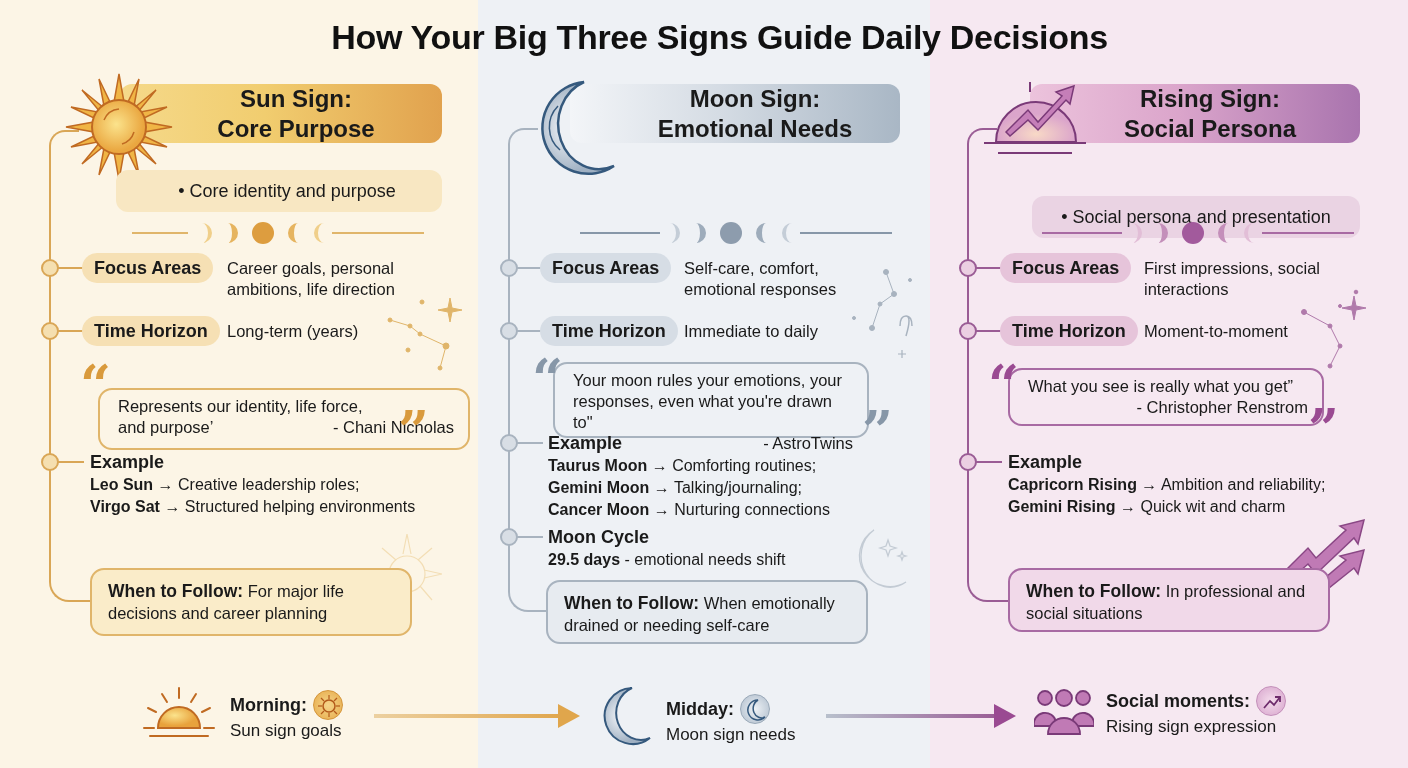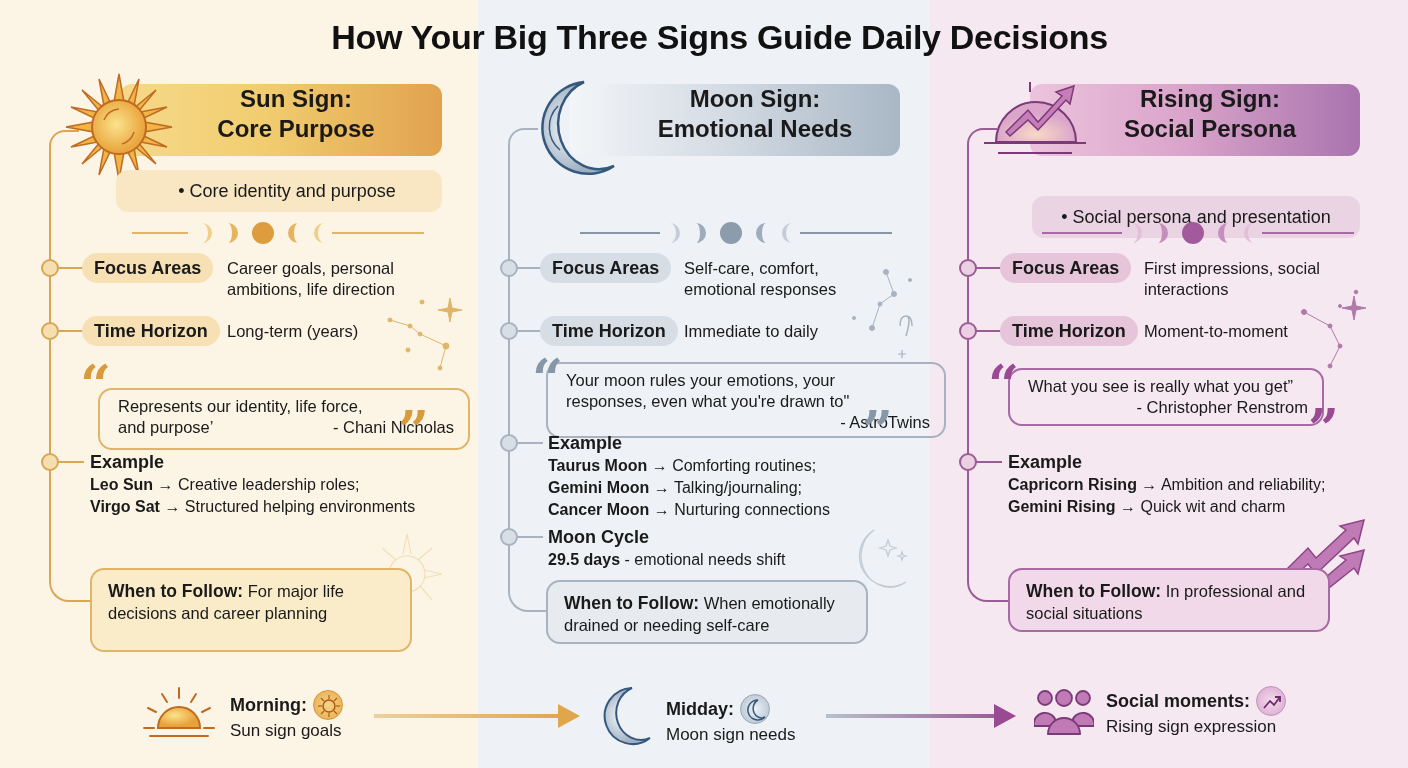--- a/index.html
+++ b/index.html
@@ -10,21 +10,21 @@
   .bg-moon { left: 478px; width: 452px; background: #eef1f5; }
   .bg-rise { left: 930px; width: 478px; background: #f6e8f1; }
 
   .title { position: absolute; top: 18px; left: 0; width: 1408px; text-align: center; font-size: 34px; font-weight: 700; letter-spacing: -0.3px; color: #111; padding-left: 31px; }
 
   .col { position: absolute; top: 0; height: 768px; }
   .col-sun { left: 0; width: 478px; }
   .col-moon { left: 478px; width: 452px; }
   .col-rise { left: 930px; width: 478px; }
 
-  .header { position: absolute; top: 84px; height: 72px; border-radius: 12px; display: flex; flex-direction: column; align-items: center; font-size: 24px; font-weight: 700; line-height: 30px; text-align: center; }
+  .header { position: absolute; top: 84px; height: 59px; border-radius: 12px; display: flex; flex-direction: column; align-items: center; font-size: 24px; font-weight: 700; line-height: 30px; text-align: center; }
   .col-sun .header { left: 120px; width: 322px; background: linear-gradient(90deg, #f5d98a 0%, #f1cd6f 45%, #e1a24e 100%); padding-left: 30px; }
   .col-moon .header { left: 92px; width: 330px; background: linear-gradient(90deg, #f3f5f8 0%, #d5dce4 45%, #a9b7c5 100%); padding-left: 40px; }
   .col-rise .header { left: 100px; width: 330px; background: linear-gradient(90deg, #ecc3dc 0%, #dba5cb 45%, #a974ae 100%); padding-left: 30px; }
 
   .icon-main { position: absolute; }
   .col-sun .icon-main { left: 64px; top: 72px; width: 110px; height: 110px; }
   .col-moon .icon-main { left: 50px; top: 78px; width: 90px; height: 100px; }
   .col-rise .icon-main { left: 52px; top: 80px; width: 110px; height: 80px; }
 
   .bullet { position: absolute; top: 170px; height: 42px; border-radius: 12px; display: flex; align-items: center; justify-content: center; font-size: 18px; }
@@ -60,35 +60,35 @@
   .col-rise .node-line { left: 46px; background: #9a5c95; }
 
   .pill { position: absolute; height: 30px; border-radius: 15px; padding: 0 12px; display: flex; align-items: center; font-size: 18px; font-weight: 700; }
   .col-sun .pill { left: 82px; background: #f6e0b4; }
   .col-moon .pill { left: 62px; background: #d6dde5; }
   .col-rise .pill { left: 70px; background: #e6c4da; }
   .pill-text { position: absolute; font-size: 16.5px; line-height: 21px; }
 
   .quote { position: absolute; border: 2px solid; border-radius: 14px; padding: 6px 14px 6px 18px; font-size: 16.5px; line-height: 21px; }
   .col-sun .quote { left: 98px; top: 388px; width: 372px; height: 62px; border-color: #e0b56a; }
-  .col-moon .quote { left: 68px; top: 362px; width: 400px; height: 76px; border-color: #a8b3bf; }
+  .col-moon .quote { left: 75px; top: 362px; width: 316px; height: 76px; border-color: #a8b3bf; }
   .col-rise .quote { left: 78px; top: 368px; width: 316px; height: 58px; border-color: #a86aa3; }
   .quote-mark { position: absolute; font-family: "DejaVu Serif", serif; font-size: 54px; font-weight: 700; line-height: 1; }
   .col-sun .quote-mark { color: #d99a3c; }
   .col-moon .quote-mark { color: #8797a8; }
   .col-rise .quote-mark { color: #9a4a92; }
   .quote-author { display: block; text-align: right; }
 
   .ex-title { position: absolute; font-size: 18px; font-weight: 700; }
   .ex-lines { position: absolute; font-size: 16px; line-height: 22px; }
   .ex-lines b { font-weight: 700; }
 
   .follow { position: absolute; border: 2px solid; border-radius: 14px; padding: 10px 16px; font-size: 16.5px; line-height: 22px; }
   .follow b { font-weight: 700; font-size: 17.5px; }
-  .col-sun .follow { left: 90px; top: 568px; width: 322px; height: 84px; background: #faecc9; border-color: #e0b56a; }
+  .col-sun .follow { left: 90px; top: 568px; width: 322px; height: 68px; background: #faecc9; border-color: #e0b56a; }
   .col-moon .follow { left: 68px; top: 580px; width: 322px; height: 64px; background: #e7ebf0; border-color: #a8b3bf; }
   .col-rise .follow { left: 78px; top: 568px; width: 322px; height: 64px; background: #f1d9e9; border-color: #a86aa3; }
 
   .timeline-item { position: absolute; top: 686px; display: flex; align-items: flex-end; }
   .tl-text { margin-left: 12px; font-size: 17px; line-height: 22px; }
   .tl-label { font-weight: 700; font-size: 18px; display: inline-flex; align-items: center; }
   .tl-badge { display: inline-block; width: 30px; height: 30px; border-radius: 50%; margin-left: 6px; }
   .arrow { position: absolute; top: 714px; height: 4px; }
 </style>
 </head>

